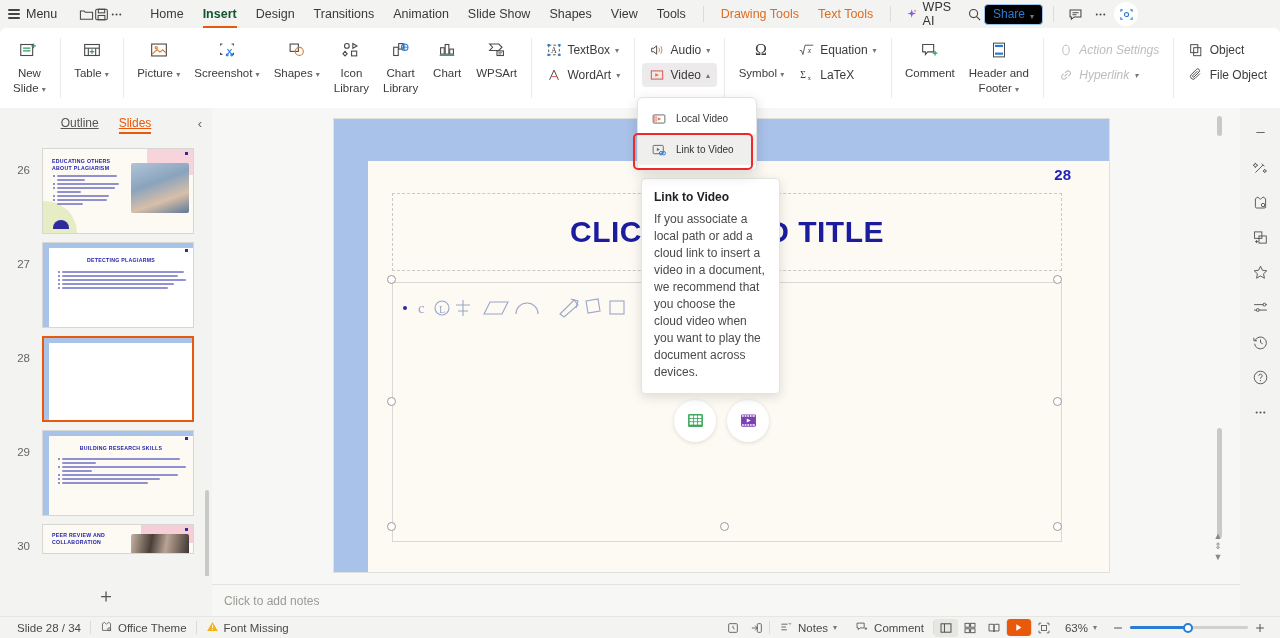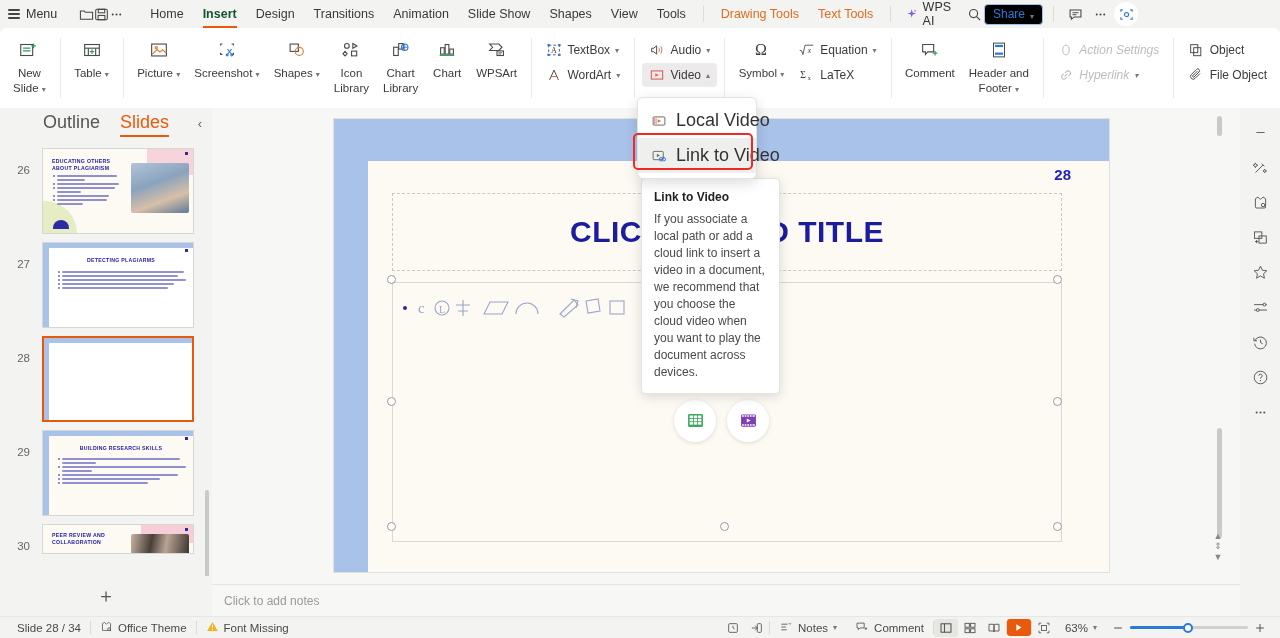--- a/index.html
+++ b/index.html
@@ -68,21 +68,21 @@
   .smallbtn.pressed { background:#eceaea; }
   .sico { width:17px; height:17px; display:flex; align-items:center; justify-content:center; flex:0 0 17px; }
 
   
   .dropdown {
     position:absolute; left:637px; top:97px; width:120px;
     background:#fff; border:1px solid #e2e2e0; border-radius:6px;
     box-shadow:0 4px 14px rgba(0,0,0,0.14); padding:5px 0; z-index:60;
   }
   .dd-item {
-    display:flex; align-items:center; gap:9px; padding:7px 12px; font-size:18px;
+    display:flex; align-items:center; gap:9px; padding:7px 12px; font-size:10px;
     color:#333; cursor:pointer; white-space:nowrap;
   }
   .dd-item.hl { background:#efefed; }
   .dd-highlight-box {
     position:absolute; left:633px; top:133px; width:120px; height:37px;
     border:2.5px solid #ef2828; border-radius:5px; z-index:62; pointer-events:none;
   }
 
   
   .tooltip {
@@ -92,21 +92,21 @@
   }
   .tt-title { font-size:12px; font-weight:bold; color:#222; margin-bottom:7px; }
   .tt-body { font-size:12px; color:#4a4a4a; line-height:1.42; }
 
   
   .leftpanel {
     position:absolute; top:108px; left:0; width:212px; height:508px;
     background:#f3f3f1; display:flex; flex-direction:column;
   }
   .lp-head { height:32px; display:flex; align-items:center; justify-content:center; gap:20px; position:relative; }
-  .lp-tab { font-size:18px; color:#555; cursor:pointer; position:relative; padding-bottom:3px; }
+  .lp-tab { font-size:12px; color:#555; cursor:pointer; position:relative; padding-bottom:3px;text-decoration:underline; }
   .lp-tab.active { color:#e8590c; }
   .lp-tab.active::after { content:""; position:absolute; left:0; right:0; bottom:-1px; height:2px; background:#e8590c; }
   .lp-collapse { position:absolute; right:10px; top:8px; cursor:pointer; color:#666; font-size:13px; }
   .thumbs { flex:1; overflow:hidden; position:relative; padding-top:4px; }
   .thumbrow { display:flex; align-items:flex-start; gap:12px; padding:4px 8px 4px 4px; }
   .thumbnum { width:26px; text-align:right; font-size:11.5px; color:#666; padding-top:16px; flex:0 0 26px; }
   .thumb {
     width:152px; height:86px; background:#fdfaf3; position:relative; overflow:hidden;
     border:1px solid #d6d6d2; cursor:pointer; flex:0 0 auto;
   }

